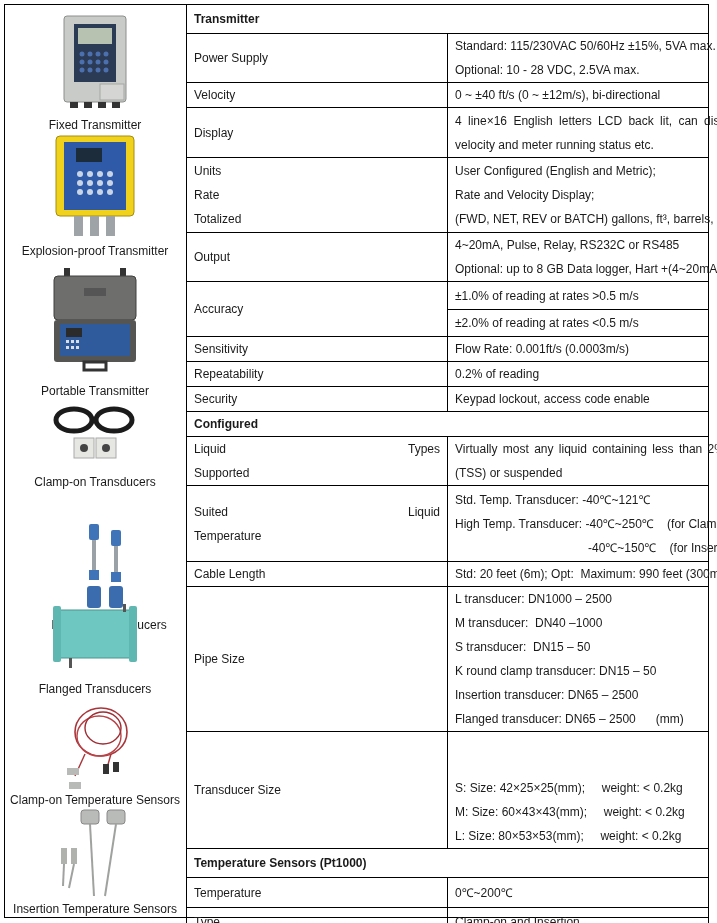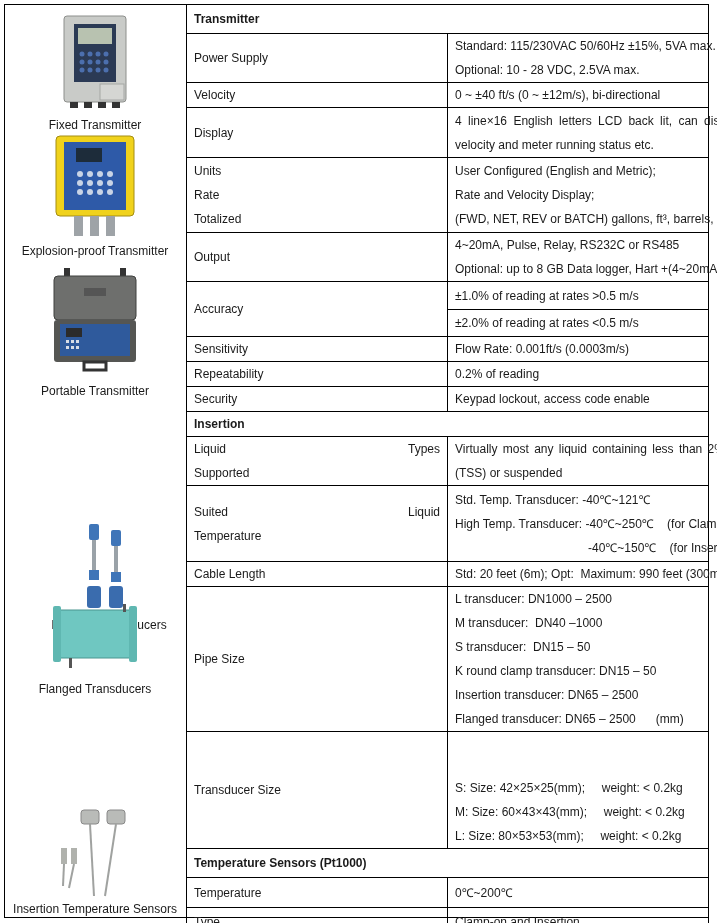--- a/index.html
+++ b/index.html
@@ -92,20 +92,31 @@
           <rect x="26" y="72" width="3" height="3"></rect>
           <rect x="16" y="78" width="3" height="3"></rect>
           <rect x="21" y="78" width="3" height="3"></rect>
           <rect x="26" y="78" width="3" height="3"></rect>
         </g>
       <rect x="34" y="94" width="22" height="8" fill="none" stroke="#333" stroke-width="3"></rect>
     </svg>
     <div class="cap" style="top:116px;">Portable Transmitter</div>
   </div>
 
+  <div class="prod" style="top:396px;height:92px;">
+    <svg width="90" height="60" viewBox="0 0 90 60" style="top:4px;">
+      <ellipse cx="24" cy="16" rx="18" ry="11" fill="none" stroke="#1b1b1b" stroke-width="5"></ellipse>
+      <ellipse cx="64" cy="16" rx="18" ry="11" fill="none" stroke="#1b1b1b" stroke-width="5"></ellipse>
+      <rect x="24" y="34" width="20" height="20" fill="#e6e7e2" stroke="#aaa"></rect>
+      <rect x="46" y="34" width="20" height="20" fill="#e6e7e2" stroke="#aaa"></rect>
+      <circle cx="34" cy="44" r="4" fill="#444"></circle>
+        <circle cx="56" cy="44" r="4" fill="#444"></circle>
+    </svg>
+    <div class="cap" style="top:75px;">Clamp-on Transducers</div>
+  </div>
 
   <div class="prod" style="top:516px;height:114px;padding-left:28px;">
     <svg width="60" height="92" viewBox="0 0 60 92" style="top:2px;">
       <rect x="10" y="2" width="10" height="16" rx="2" fill="#3f75b8"></rect>
       <rect x="13" y="18" width="4" height="30" fill="#9aa2a8"></rect>
       <rect x="10" y="48" width="10" height="10" fill="#3f75b8"></rect>
       <rect x="8" y="64" width="14" height="22" rx="3" fill="#3a6cae"></rect>
       <rect x="32" y="8" width="10" height="16" rx="2" fill="#3f75b8"></rect>
       <rect x="35" y="24" width="4" height="26" fill="#9aa2a8"></rect>
       <rect x="32" y="50" width="10" height="10" fill="#3f75b8"></rect>
@@ -118,20 +129,34 @@
     <svg width="100" height="66" viewBox="0 0 100 66" style="top:0;">
       <rect x="12" y="6" width="76" height="48" fill="#6fc7c1" stroke="#4a9690"></rect>
       <rect x="8" y="2" width="8" height="56" rx="2" fill="#5fb7b1"></rect>
       <rect x="84" y="2" width="8" height="56" rx="2" fill="#5fb7b1"></rect>
       <rect x="78" y="0" width="3" height="8" fill="#555"></rect>
       <rect x="24" y="54" width="3" height="10" fill="#555"></rect>
     </svg>
     <div class="cap" style="top:78px;">Flanged Transducers</div>
   </div>
 
+  <div class="prod" style="top:694px;height:110px;">
+    <svg width="80" height="96" viewBox="0 0 80 96" style="top:0;">
+      <ellipse cx="46" cy="34" rx="26" ry="24" fill="none" stroke="#a8353a" stroke-width="1.6"></ellipse>
+      <ellipse cx="44" cy="38" rx="22" ry="20" fill="none" stroke="#b94247" stroke-width="1.4"></ellipse>
+      <ellipse cx="48" cy="30" rx="18" ry="16" fill="none" stroke="#9e2d33" stroke-width="1.4"></ellipse>
+      <line x1="30" y1="56" x2="20" y2="78" stroke="#a8353a" stroke-width="1.4"></line>
+      <line x1="56" y1="56" x2="52" y2="70" stroke="#a8353a" stroke-width="1.4"></line>
+      <rect x="12" y="70" width="12" height="7" fill="#b8bab7"></rect>
+      <rect x="14" y="84" width="12" height="7" fill="#b8bab7"></rect>
+      <rect x="48" y="66" width="6" height="10" fill="#333"></rect>
+      <rect x="58" y="64" width="6" height="10" fill="#333"></rect>
+    </svg>
+    <div class="cap" style="top:95px;">Clamp-on Temperature Sensors</div>
+  </div>
 
   <div class="prod" style="top:802px;height:112px;">
     <svg width="80" height="92" viewBox="0 0 80 92" style="top:2px;">
       <rect x="26" y="2" width="18" height="14" rx="3" fill="#b9bbb8" stroke="#888"></rect>
       <line x1="35" y1="16" x2="39" y2="88" stroke="#a0a2a0" stroke-width="2"></line>
       <rect x="52" y="2" width="18" height="14" rx="3" fill="#b9bbb8" stroke="#888"></rect>
       <line x1="61" y1="16" x2="50" y2="88" stroke="#a0a2a0" stroke-width="2"></line>
       <rect x="6" y="40" width="6" height="16" fill="#b0b2ad"></rect>
       <rect x="16" y="40" width="6" height="16" fill="#b0b2ad"></rect>
       <line x1="9" y1="56" x2="8" y2="78" stroke="#a0a2a0" stroke-width="2"></line>
@@ -198,21 +223,21 @@
   <tr style="height:25px;">
     <td class="lab">Repeatability</td>
     <td>0.2% of reading</td>
   </tr>
   <tr style="height:25px;">
     <td class="lab">Security</td>
     <td>Keypad lockout, access code enable</td>
   </tr>
 
   <tr style="height:25px;">
-    <td colspan="2" class="hdr">Insertion</td>
+    <td colspan="2" class="hdr">Configured</td>
   </tr>
   <tr style="height:48px;">
     <td class="lab">
       <span class="ln just">
         <span>Liquid</span>
         <span>Types</span>
       </span>
       <span class="ln">Supported</span>
     </td>
     <td>

